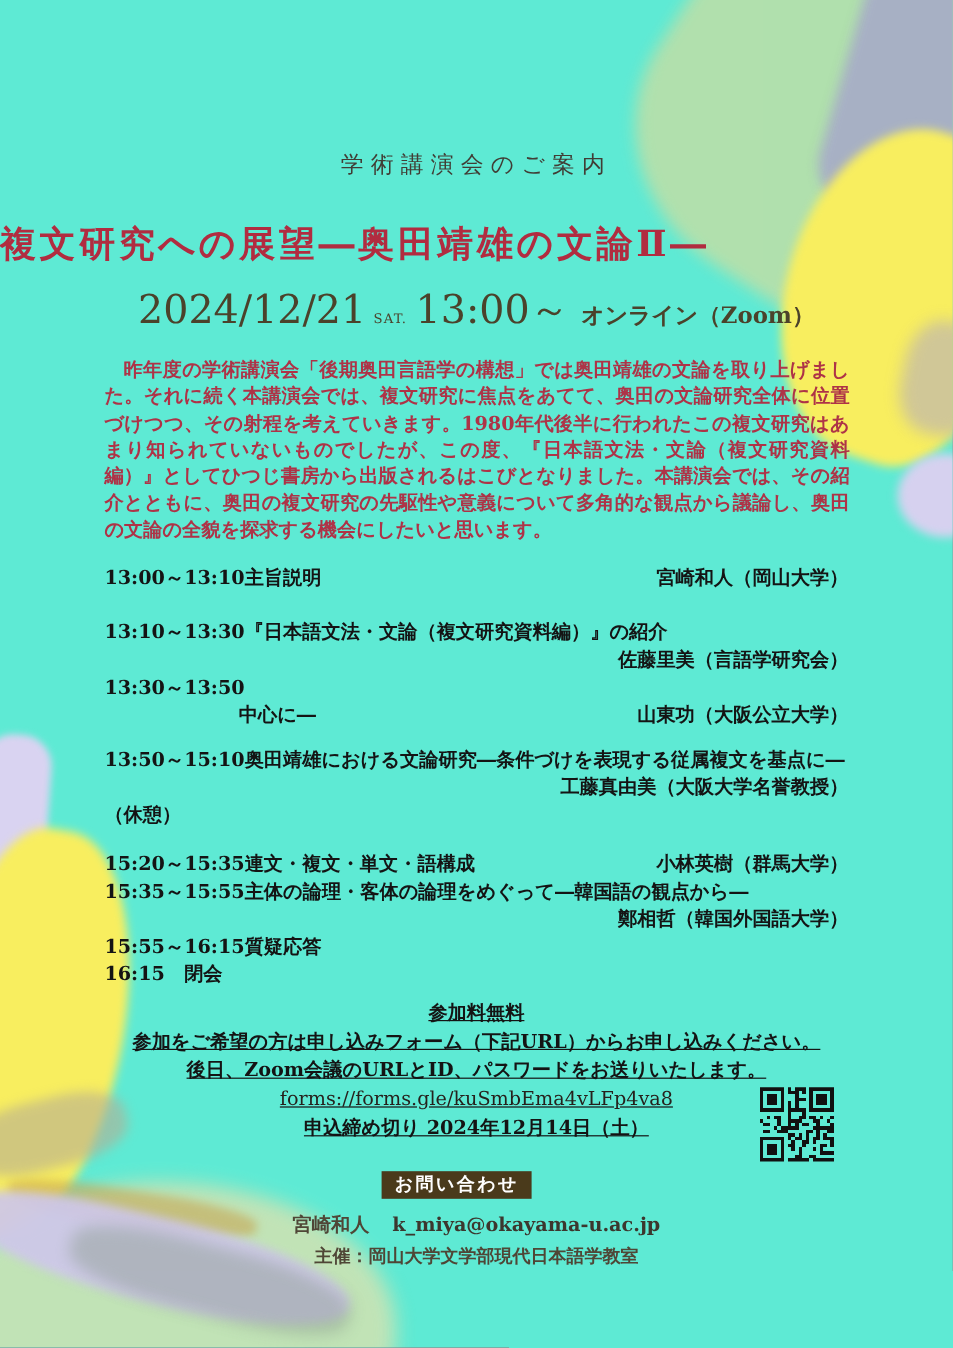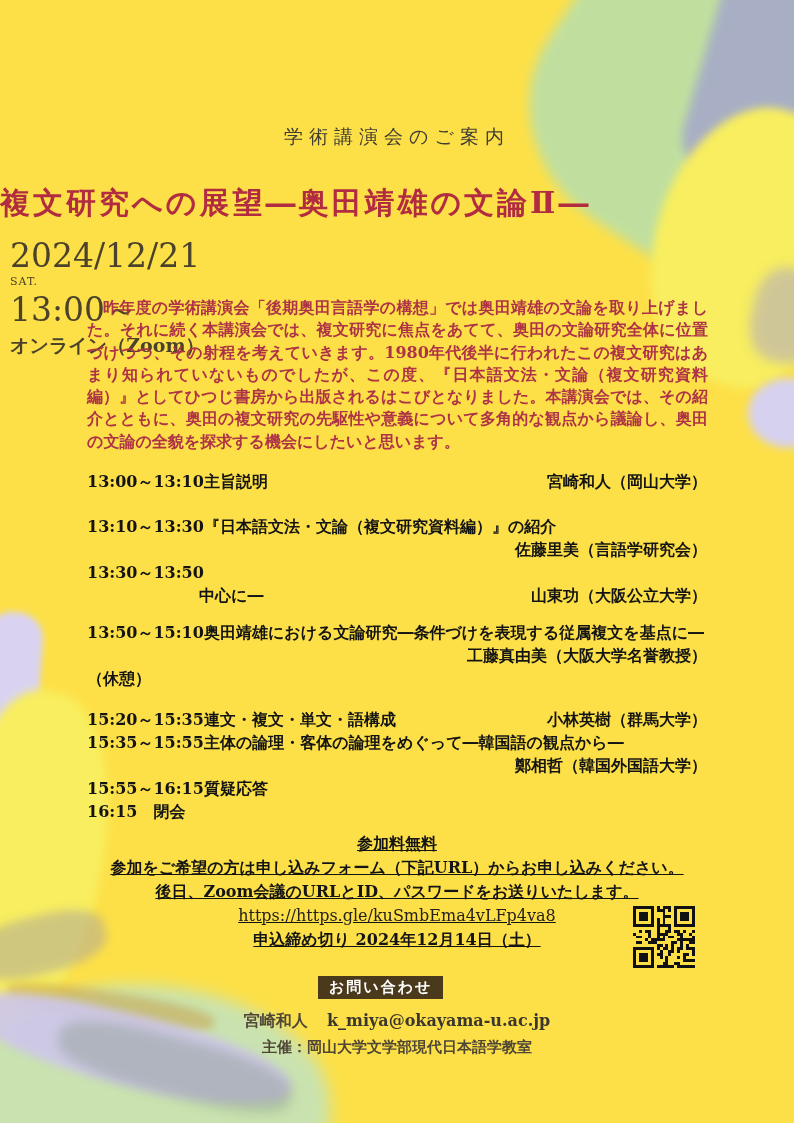--- a/index.html
+++ b/index.html
@@ -1,39 +1,39 @@
 <!DOCTYPE html>
 <html><head>
 <meta charset="utf-8">
 <style>
   html,body{margin:0;padding:0;background:#888;}
   .page{
     position:relative;width:794px;height:1123px;margin:0 auto;
-    background:#fde047;overflow:hidden;
+    background:#5eead4;overflow:hidden;
     font-family:"DejaVu Serif","Liberation Serif",serif;
   }
   
   .deco{position:absolute;z-index:0;pointer-events:none;}
   .d-green-tr{left:540px;top:-60px;width:360px;height:330px;background:#badfa9;border-radius:38% 62% 55% 45%;transform:rotate(33deg);filter:blur(6px);opacity:.9;}
   .d-blue-tr{left:700px;top:-30px;width:115px;height:215px;background:#a7adc6;border-radius:40px;transform:rotate(16deg);filter:blur(5px);opacity:.95;}
   .d-yellow-tr{left:655px;top:105px;width:185px;height:280px;background:#f8ee5f;border-radius:55% 45% 40% 60%;transform:rotate(18deg);filter:blur(4px);}
   .d-tan-tr{left:752px;top:268px;width:70px;height:95px;background:#c6bda5;border-radius:40%;transform:rotate(12deg);filter:blur(6px);opacity:.8;}
   .d-lav-tr{left:748px;top:378px;width:80px;height:70px;background:#d6d1ef;border-radius:50%;filter:blur(4px);}
   .d-lav-left{left:-18px;top:612px;width:58px;height:140px;background:#d9d3f1;border-radius:26px;transform:rotate(4deg);filter:blur(3px);}
   .d-yellow-left{left:-48px;top:690px;width:150px;height:345px;background:#f8ee5f;border-radius:46% 54% 58% 42%;transform:rotate(10deg);filter:blur(4px);}
   .d-tan-left{left:-28px;top:916px;width:135px;height:58px;background:#b7ae93;border-radius:40%;transform:rotate(-14deg);filter:blur(5px);opacity:.6;}
   .d-green-bl{left:-30px;top:985px;width:360px;height:220px;background:#c7e3b5;border-radius:45% 55% 40% 50%;filter:blur(8px);opacity:.95;}
   .d-mustard-bl{left:5px;top:992px;width:210px;height:30px;background:#c7a24c;border-radius:40%;transform:rotate(9deg);filter:blur(4px);opacity:.55;}
   .d-lav-bl{left:-35px;top:1014px;width:330px;height:72px;background:#cec7ea;border-radius:35% 50% 45% 55%;transform:rotate(13deg);filter:blur(4px);opacity:.92;}
   .d-sage-bl{left:55px;top:1038px;width:240px;height:58px;background:#8c9c90;border-radius:40%;transform:rotate(15deg);filter:blur(6px);opacity:.45;}
   
   .tx{position:absolute;z-index:2;}
   .note{top:124px;left:0;width:100%;text-align:center;font-size:19px;letter-spacing:6px;color:#413d35;}
   .title{top:183px;left:0;width:100%;text-align:left;font-size:30px;font-weight:bold;letter-spacing:3px;color:#b12c40;}
-  .dateline{top:236px;left:0;width:100%;display:flex;justify-content:center;align-items:baseline;color:#4b422b;flex-direction:column;}
+  .dateline{top:236px;left:0;width:100%;display:flex;justify-content:center;align-items:baseline;color:#4b422b;}
   .d-big{font-size:33px;}
   .d-sat{font-size:11px;letter-spacing:1px;margin:0 7px 0 6px;}
   .d-venue{font-size:19px;font-weight:bold;margin-left:10px;}
   .intro{top:297px;left:87px;width:621px;font-size:16px;font-weight:bold;line-height:22.3px;
          color:#ae3347;text-align:justify;text-indent:16px;}
   
   .sched{top:470px;left:87px;width:620px;font-size:16px;font-weight:bold;color:#141414;}
   .srow{display:flex;line-height:23px;}
   .st{flex:0 0 112px;white-space:nowrap;}
   .sc{flex:0 0 auto;}
@@ -146,21 +146,21 @@
       <span class="st">16:15　閉会</span>
       <span class="sc"></span>
       <span class="ss"></span>
     </div>
   </div>
 
   <div class="tx footer">
     <div>参加料無料</div>
     <div>参加をご希望の方は申し込みフォーム（下記URL）からお申し込みください。</div>
     <div>後日、Zoom会議のURLとID、パスワードをお送りいたします。</div>
-    <div class="f-url">https://https.gle/kuSmbEma4vLFp4va8</div>
+    <div class="f-url">forms://forms.gle/kuSmbEma4vLFp4va8</div>
     <div>申込締め切り 2024年12月14日（土）</div>
   </div>
 
   <div class="tx qr"><svg viewBox="0 0 21 21" width="62" height="62" shape-rendering="crispEdges" fill="#111">
         <rect x="8" y="0" width="1" height="1"></rect>
         <rect x="10" y="0" width="1" height="1"></rect>
         <rect x="11" y="0" width="1" height="1"></rect>
         <rect x="12" y="0" width="1" height="1"></rect>
         <rect x="8" y="1" width="1" height="1"></rect>
         <rect x="9" y="1" width="1" height="1"></rect>

